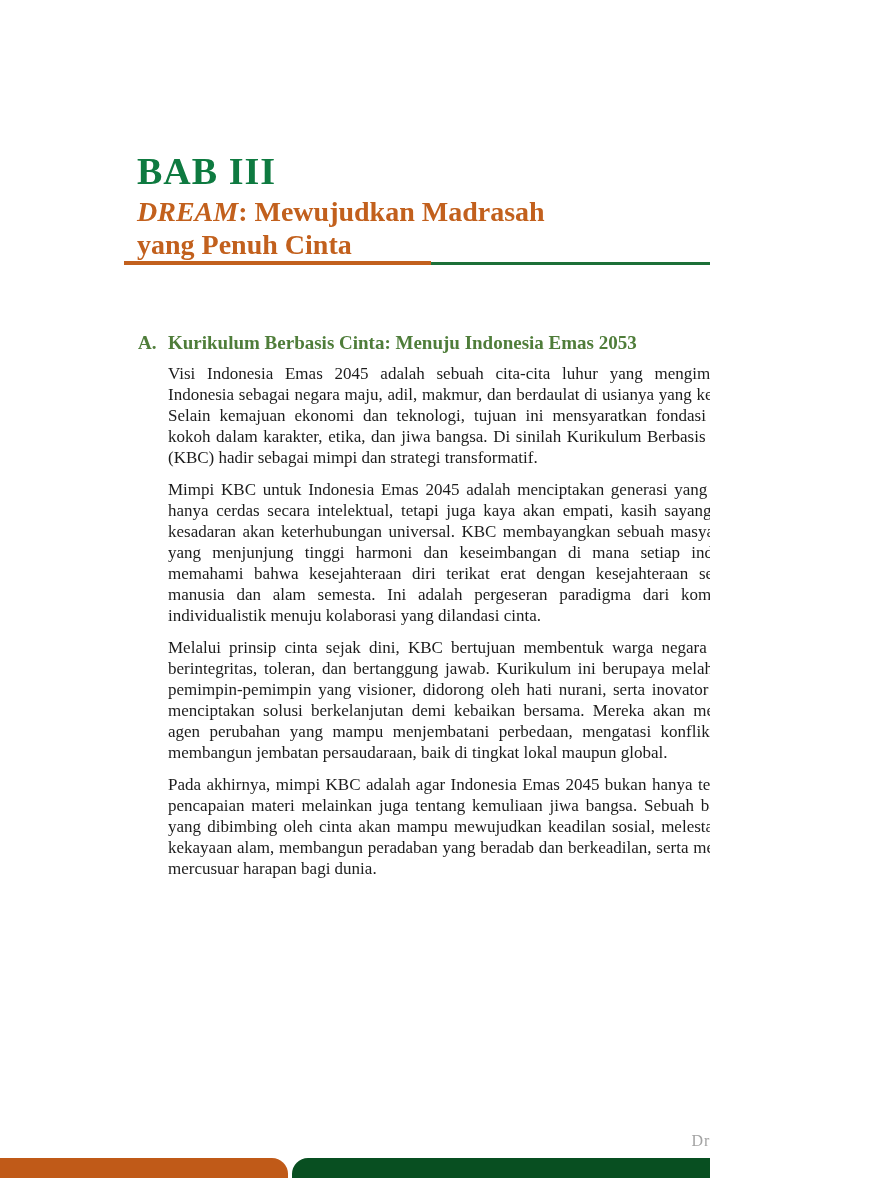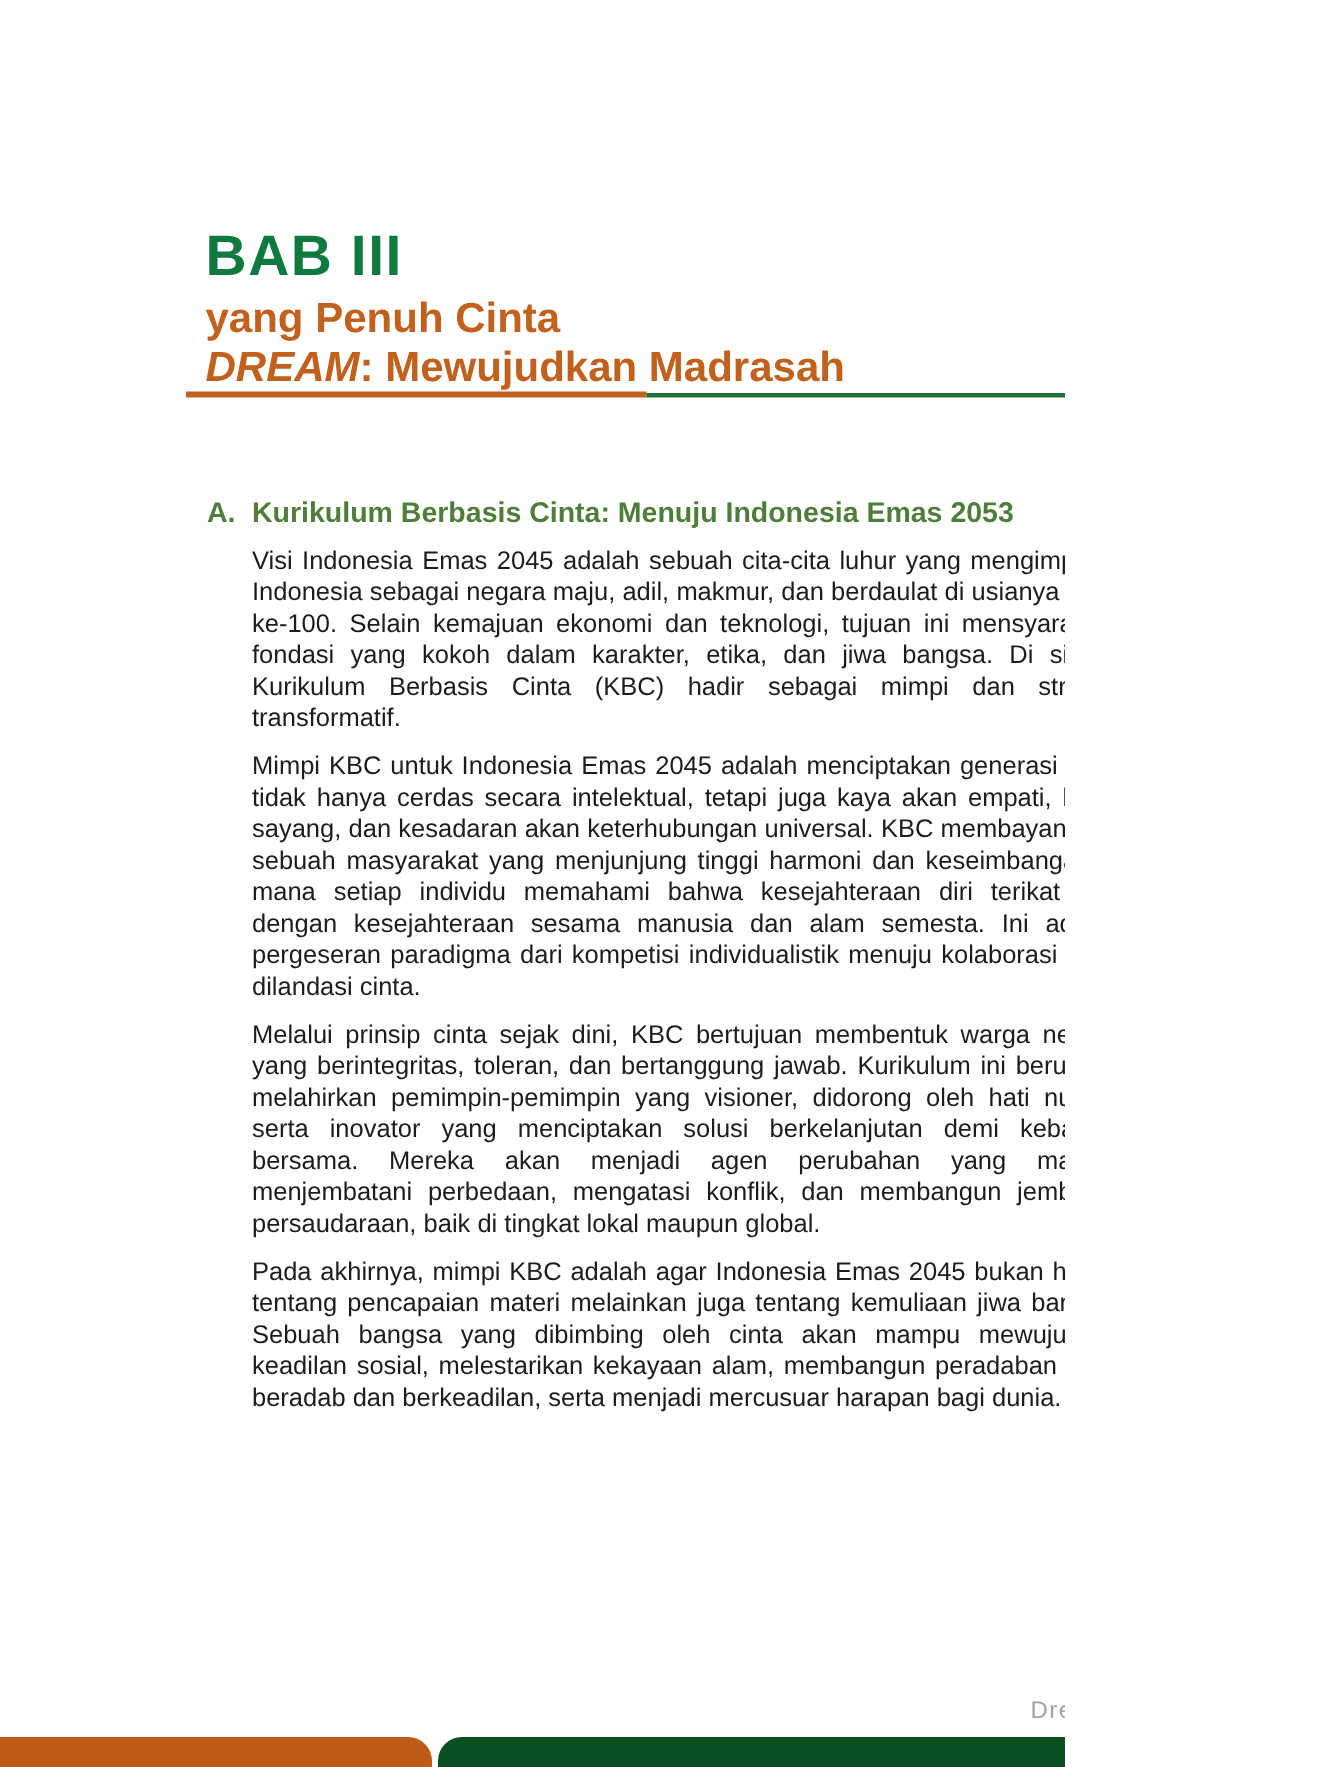--- a/index.html
+++ b/index.html
@@ -6,21 +6,21 @@
     margin: 0;
     padding: 0;
     background: #ffffff;
   }
   .page {
     position: relative;
     width: 710px;
     height: 1178px;
     background: #ffffff;
     overflow: hidden;
-    font-family: Liberation Sans, sans-serif;
+    font-family: Liberation Serif, serif;
   }
 
   
   .chapter-number {
     position: absolute;
     left: 137px;
     top: 150px;
     margin: 0;
     font-size: 38px;
     line-height: 42px;
@@ -141,22 +141,22 @@
   }
 </style>
 </head>
 <body>
 
 <div class="page">
 
   <h1 class="chapter-number">BAB III</h1>
 
   <div class="chapter-title">
+    <div><span class="acronym">DREAM</span><span>: Mewujudkan Madrasah</span></div>
     <div>yang Penuh Cinta</div>
-    <div><span class="acronym">DREAM</span><span>: Mewujudkan Madrasah</span></div>
   </div>
 
   <div class="title-rule">
     <span class="rule-orange"></span>
     <span class="rule-green"></span>
   </div>
 
   <div class="section-head">
     <span class="sec-label">A.</span>
     <span class="sec-text">Kurikulum Berbasis Cinta: Menuju Indonesia Emas 2053</span>

